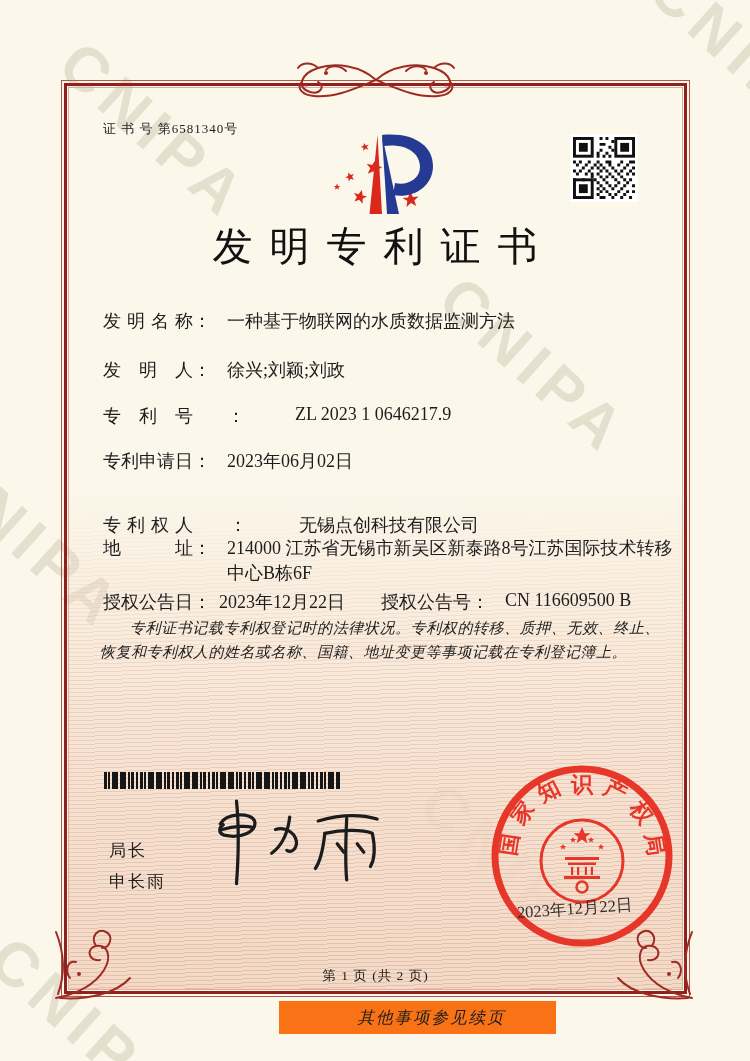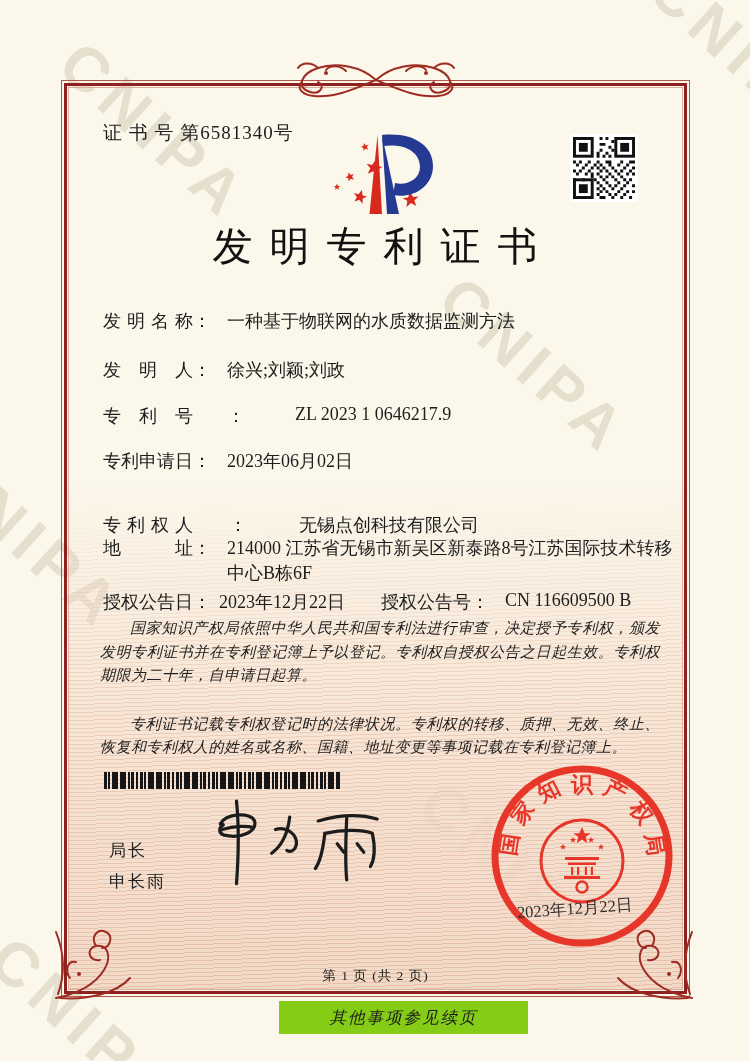--- a/index.html
+++ b/index.html
@@ -45,21 +45,21 @@
     background:linear-gradient(180deg,rgba(246,232,218,0) 44%,rgba(245,222,205,0.75) 72%,rgba(242,216,198,0.95) 100%);
   }
   .waves{
     position:absolute;inset:0;
     background:repeating-linear-gradient(178deg,rgba(203,128,98,0.30) 0 1px,rgba(0,0,0,0) 1px 4px);
     -webkit-mask-image:linear-gradient(180deg,transparent 0%,transparent 46%,rgba(0,0,0,.75) 68%,#000 100%);
     mask-image:linear-gradient(180deg,transparent 0%,transparent 46%,rgba(0,0,0,.75) 68%,#000 100%);
   }
 
   
-  .cert-no{left:103px;top:120px;font-size:19px;letter-spacing:1px;}
+  .cert-no{left:103px;top:120px;font-size:13px;letter-spacing:1px;}
   .logo{left:321px;top:130px;}
   .qr{left:570px;top:134px;background:#fff;padding:3px;}
   .title{
     left:0;top:219px;width:750px;text-align:center;
     font-size:40px;letter-spacing:17px;text-indent:17px;color:#111;
   }
 
   
   .row{position:absolute;left:103px;font-size:18px;display:flex;align-items:flex-start;}
   .row .lbl{width:90px;text-align:justify;text-align-last:justify;flex:none;}
@@ -91,23 +91,23 @@
   .officer{left:109px;top:835px;font-family:"Liberation Sans","DejaVu Sans",sans-serif;
     font-size:17px;letter-spacing:2px;line-height:31px;color:#222;}
   .signature{left:208px;top:788px;}
 
   
   .seal{left:487px;top:761px;opacity:.93;}
 
   
   .page-info{left:61px;top:967px;width:629px;text-align:center;font-size:13.5px;letter-spacing:1px;}
   .note-box{
-    left:279px;top:1001px;width:249px;height:33px;background:#84cc16;
+    left:279px;top:1001px;width:249px;height:33px;background:#f97316;
     display:flex;align-items:center;justify-content:center;
-    font-size:16.5px;font-style:italic;letter-spacing:2px;
+    font-size:16.5px;font-style:italic;letter-spacing:2px;padding-left:28px;
   }
   .ornament{position:absolute;}
 </style>
 </head>
 <body>
 
 <div>
 
   <div class="wm wm1">CNIPA</div>
   <div class="wm wm2">CNIPA</div>
@@ -242,21 +242,20 @@
       <span class="colon">：</span>
     <span class="val val1">2023年12月22日</span>
     <span class="pair2">
       <span class="lbl">授权公告号</span>
         <span class="colon">：</span>
       <span class="val">CN 116609500 B</span>
     </span>
   </div>
 
   <div class="abs body-text">
-    <p>国家知识产权局依照中华人民共和国专利法进行审查，决定授予专利权，颁发发明专利证书并在专利登记簿上予以登记。专利权自授权公告之日起生效。专利权期限为二十年，自申请日起算。</p>
     <p>专利证书记载专利权登记时的法律状况。专利权的转移、质押、无效、终止、恢复和专利权人的姓名或名称、国籍、地址变更等事项记载在专利登记簿上。</p>
   </div>
 
   <div class="abs barcode"></div>
 
   <div class="abs officer">
     <div>局长</div>
     <div>申长雨</div>
   </div>
 

